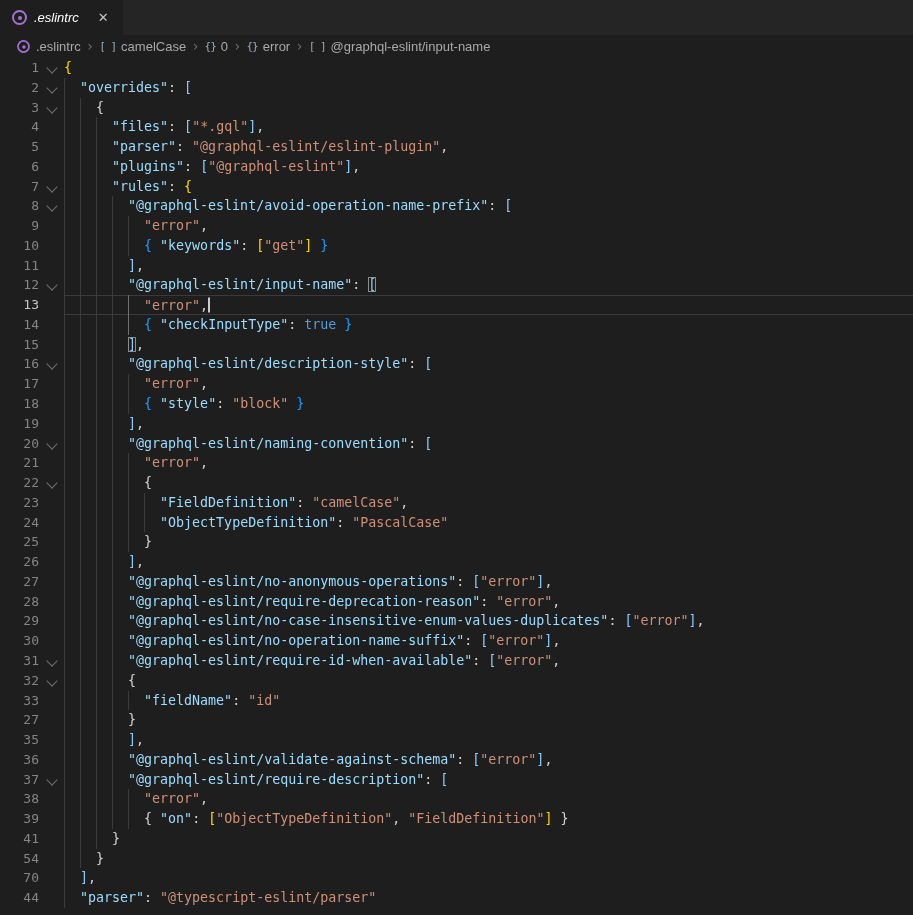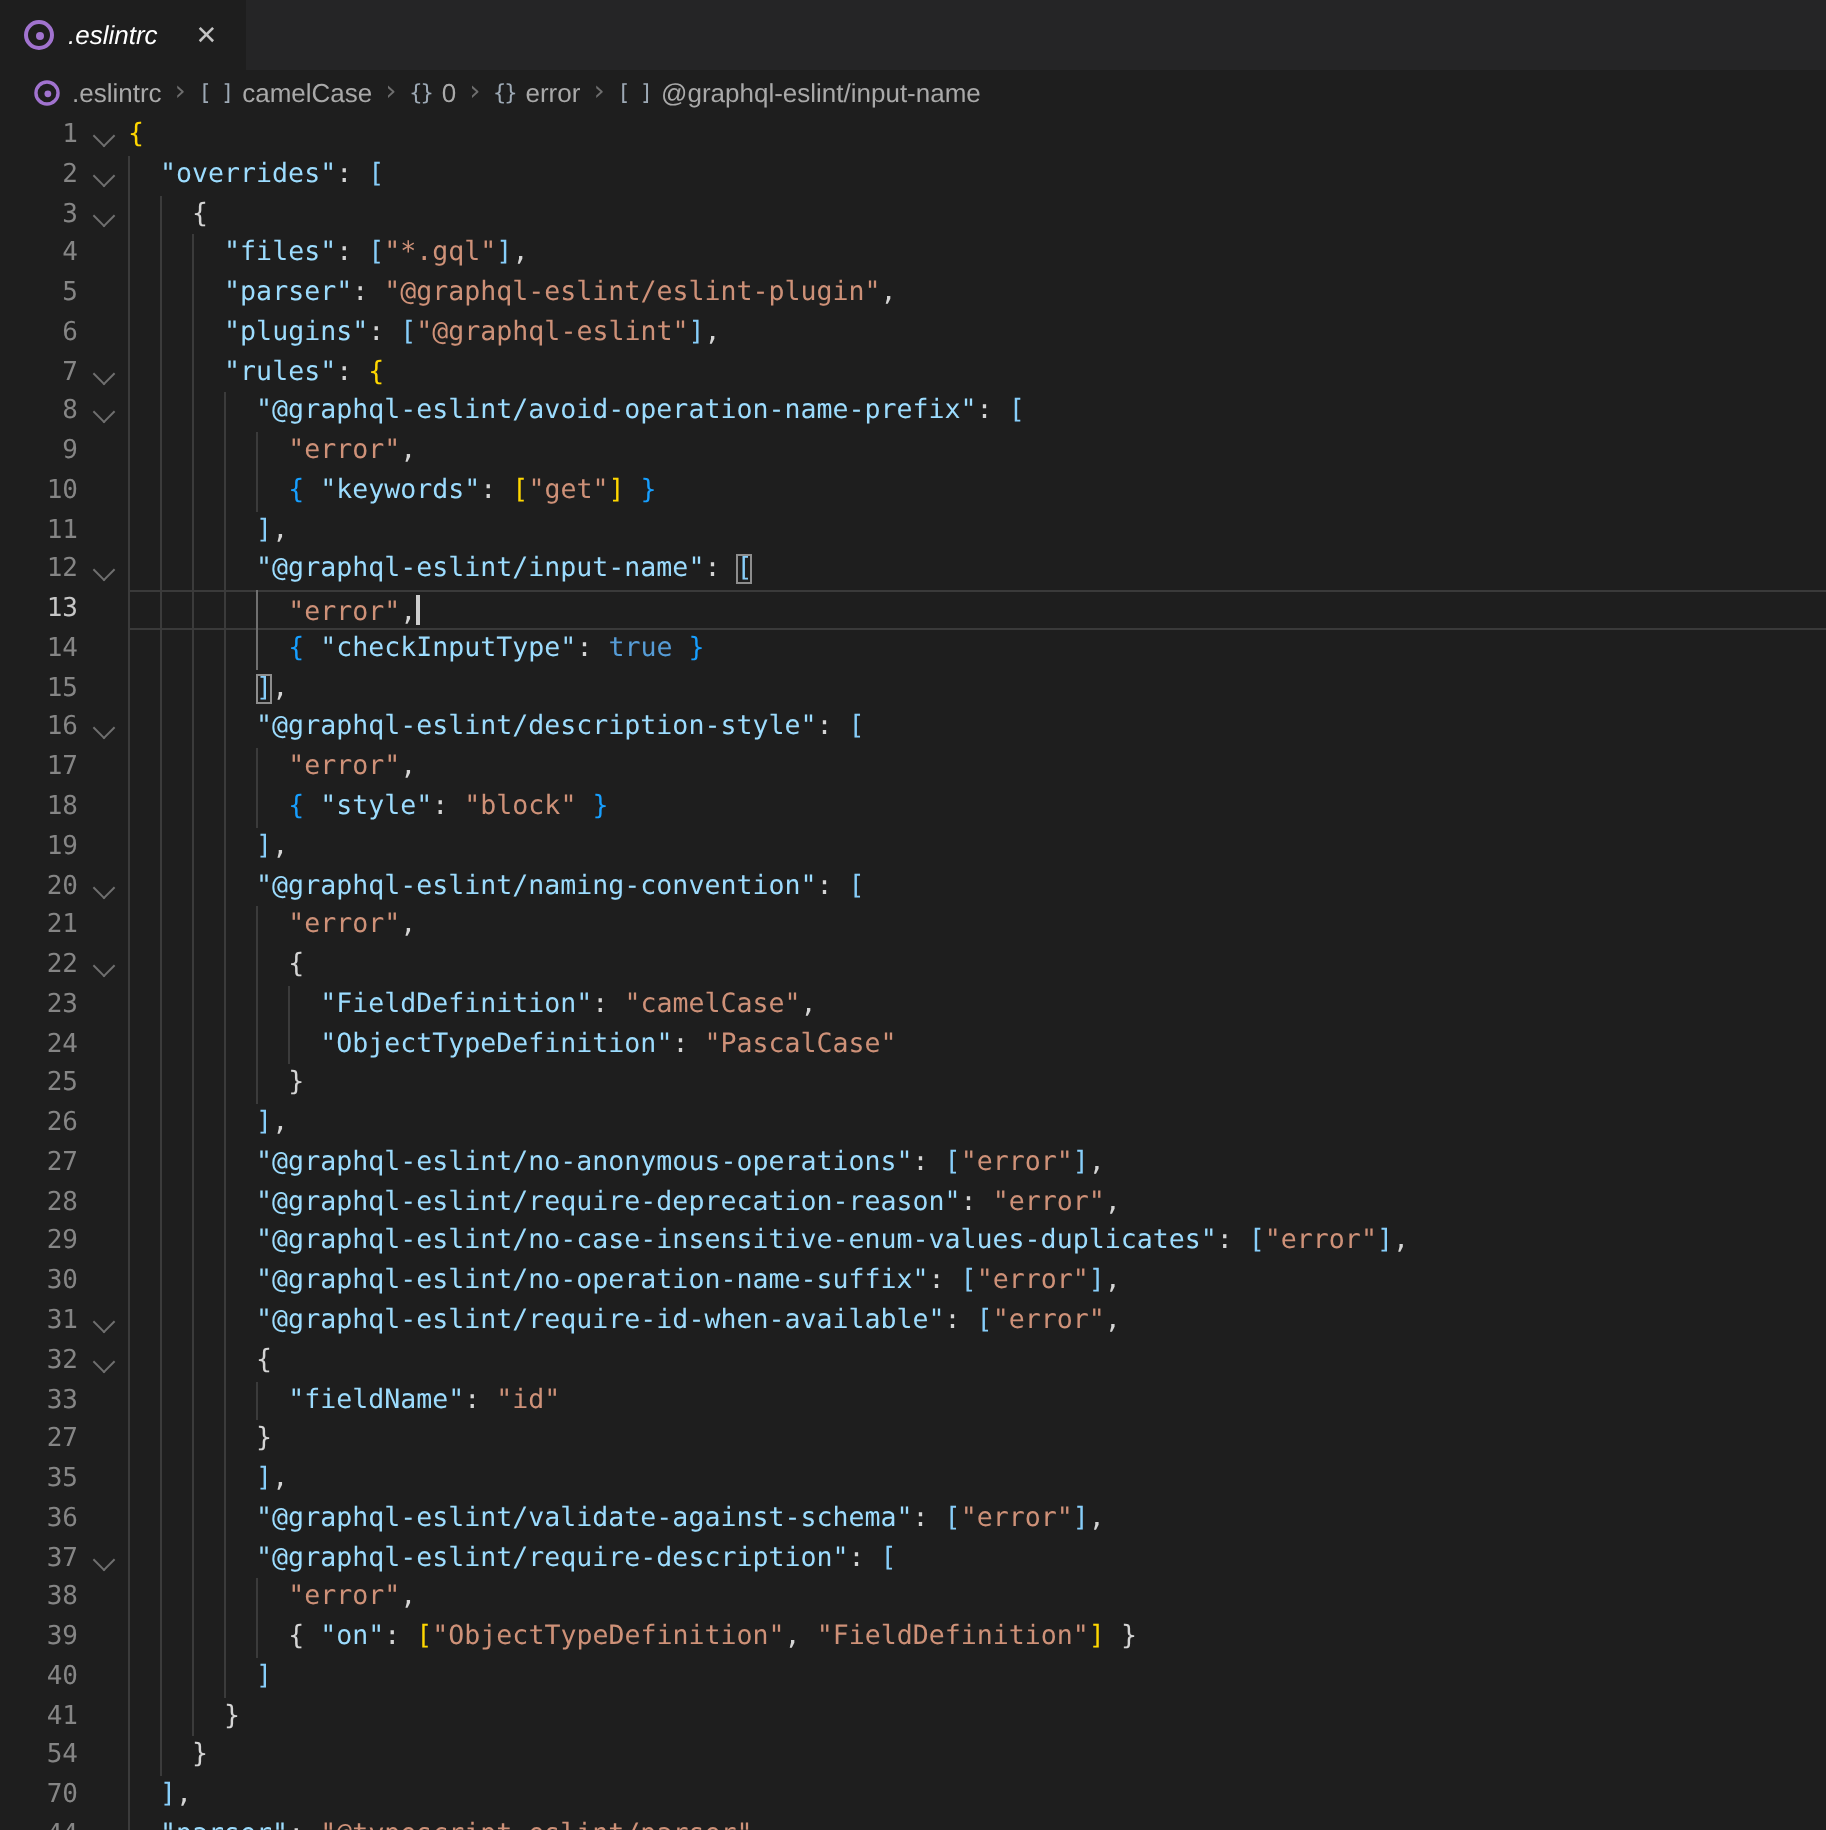--- a/index.html
+++ b/index.html
@@ -118,18 +118,17 @@
     <div class="row"><div class="ln">30</div><div class="foldcol"></div><div class="code"><span class="guide" style="left: 0px;"></span><span class="guide" style="left: 16.01px;"></span><span class="guide" style="left: 32.02px;"></span><span class="guide" style="left: 48.03px;"></span><span class="code-text"><span>        </span><span class="tk-k">"@graphql-eslint/no-operation-name-suffix"</span><span class="tk-p">: </span><span class="tk-y">[</span><span class="tk-s">"error"</span><span class="tk-y">]</span><span class="tk-p">,</span></span></div></div>
     <div class="row"><div class="ln">31</div><div class="foldcol"><span class="chev"></span></div><div class="code"><span class="guide" style="left: 0px;"></span><span class="guide" style="left: 16.01px;"></span><span class="guide" style="left: 32.02px;"></span><span class="guide" style="left: 48.03px;"></span><span class="code-text"><span>        </span><span class="tk-k">"@graphql-eslint/require-id-when-available"</span><span class="tk-p">: </span><span class="tk-y">[</span><span class="tk-s">"error"</span><span class="tk-p">,</span></span></div></div>
     <div class="row"><div class="ln">32</div><div class="foldcol"><span class="chev"></span></div><div class="code"><span class="guide" style="left: 0px;"></span><span class="guide" style="left: 16.01px;"></span><span class="guide" style="left: 32.02px;"></span><span class="guide" style="left: 48.03px;"></span><span class="code-text"><span>        </span><span class="tk-w">{</span></span></div></div>
     <div class="row"><div class="ln">33</div><div class="foldcol"></div><div class="code"><span class="guide" style="left: 0px;"></span><span class="guide" style="left: 16.01px;"></span><span class="guide" style="left: 32.02px;"></span><span class="guide" style="left: 48.03px;"></span><span class="guide" style="left: 64.04px;"></span><span class="code-text"><span>          </span><span class="tk-k">"fieldName"</span><span class="tk-p">: </span><span class="tk-s">"id"</span></span></div></div>
     <div class="row"><div class="ln">27</div><div class="foldcol"></div><div class="code"><span class="guide" style="left: 0px;"></span><span class="guide" style="left: 16.01px;"></span><span class="guide" style="left: 32.02px;"></span><span class="guide" style="left: 48.03px;"></span><span class="code-text"><span>        </span><span class="tk-w">}</span></span></div></div>
     <div class="row"><div class="ln">35</div><div class="foldcol"></div><div class="code"><span class="guide" style="left: 0px;"></span><span class="guide" style="left: 16.01px;"></span><span class="guide" style="left: 32.02px;"></span><span class="guide" style="left: 48.03px;"></span><span class="code-text"><span>        </span><span class="tk-y">]</span><span class="tk-p">,</span></span></div></div>
     <div class="row"><div class="ln">36</div><div class="foldcol"></div><div class="code"><span class="guide" style="left: 0px;"></span><span class="guide" style="left: 16.01px;"></span><span class="guide" style="left: 32.02px;"></span><span class="guide" style="left: 48.03px;"></span><span class="code-text"><span>        </span><span class="tk-k">"@graphql-eslint/validate-against-schema"</span><span class="tk-p">: </span><span class="tk-y">[</span><span class="tk-s">"error"</span><span class="tk-y">]</span><span class="tk-p">,</span></span></div></div>
     <div class="row"><div class="ln">37</div><div class="foldcol"><span class="chev"></span></div><div class="code"><span class="guide" style="left: 0px;"></span><span class="guide" style="left: 16.01px;"></span><span class="guide" style="left: 32.02px;"></span><span class="guide" style="left: 48.03px;"></span><span class="code-text"><span>        </span><span class="tk-k">"@graphql-eslint/require-description"</span><span class="tk-p">: </span><span class="tk-y">[</span></span></div></div>
     <div class="row"><div class="ln">38</div><div class="foldcol"></div><div class="code"><span class="guide" style="left: 0px;"></span><span class="guide" style="left: 16.01px;"></span><span class="guide" style="left: 32.02px;"></span><span class="guide" style="left: 48.03px;"></span><span class="guide" style="left: 64.04px;"></span><span class="code-text"><span>          </span><span class="tk-s">"error"</span><span class="tk-p">,</span></span></div></div>
     <div class="row"><div class="ln">39</div><div class="foldcol"></div><div class="code"><span class="guide" style="left: 0px;"></span><span class="guide" style="left: 16.01px;"></span><span class="guide" style="left: 32.02px;"></span><span class="guide" style="left: 48.03px;"></span><span class="guide" style="left: 64.04px;"></span><span class="code-text"><span>          </span><span class="tk-w">{</span><span class="tk-p"> </span><span class="tk-k">"on"</span><span class="tk-p">: </span><span class="tk-g">[</span><span class="tk-s">"ObjectTypeDefinition"</span><span class="tk-p">,</span><span class="tk-p"> </span><span class="tk-s">"FieldDefinition"</span><span class="tk-g">]</span><span class="tk-p"> </span><span class="tk-w">}</span></span></div></div>
-    <div class="row"><div class="ln">40</div><div class="foldcol"></div><div class="code"><span class="guide" style="left: 0px;"></span><span class="guide" style="left: 16.01px;"></span><span class="guide" style="left: 32.02px;"></span><span class="guide" style="left: 48.03px;"></span><span class="code-text"><span>        </span><span class="tk-y">]</span></span></div></div>
     <div class="row"><div class="ln">41</div><div class="foldcol"></div><div class="code"><span class="guide" style="left: 0px;"></span><span class="guide" style="left: 16.01px;"></span><span class="guide" style="left: 32.02px;"></span><span class="code-text"><span>      </span><span class="tk-w">}</span></span></div></div>
     <div class="row"><div class="ln">54</div><div class="foldcol"></div><div class="code"><span class="guide" style="left: 0px;"></span><span class="guide" style="left: 16.01px;"></span><span class="code-text"><span>    </span><span class="tk-w">}</span></span></div></div>
     <div class="row"><div class="ln">70</div><div class="foldcol"></div><div class="code"><span class="guide" style="left: 0px;"></span><span class="code-text"><span>  </span><span class="tk-y">]</span><span class="tk-p">,</span></span></div></div>
     <div class="row"><div class="ln">44</div><div class="foldcol"></div><div class="code"><span class="guide" style="left: 0px;"></span><span class="code-text"><span>  </span><span class="tk-k">"parser"</span><span class="tk-p">: </span><span class="tk-s">"@typescript-eslint/parser"</span></span></div></div>
   </div>
 
 </body></html>

